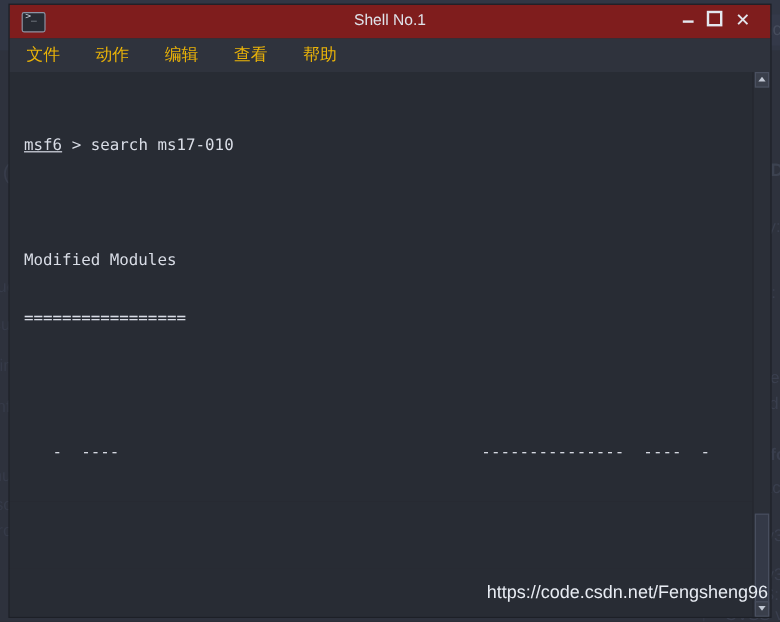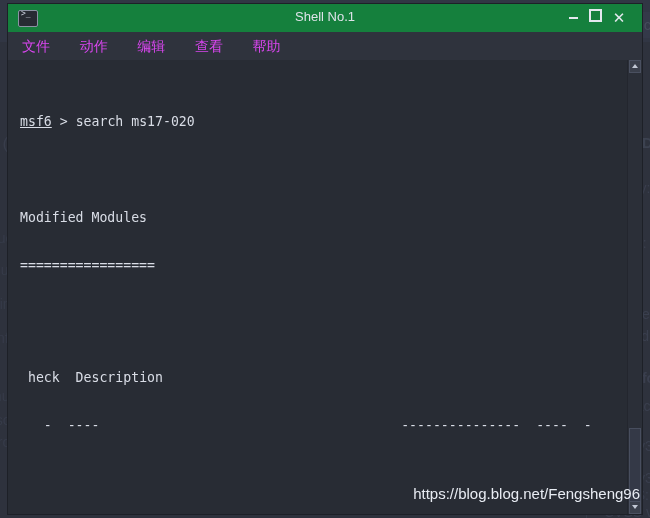--- a/index.html
+++ b/index.html
@@ -45,21 +45,21 @@
   .bg-cvss{position:absolute;font-size:14px;color:#3a3f4e;white-space:nowrap;}
 
   
   #term-window{
     position:absolute;left:8px;top:4px;width:634px;height:510px;
     background:#282c34;
     box-shadow:0 0 0 1px #1d2027;
     overflow:hidden;
   }
   #titlebar{
-    position:relative;height:28px;background:#15803d;
+    position:relative;height:28px;background:#7f1d1d;
   }
   #app-icon{
     position:absolute;left:10px;top:6px;width:18px;height:15px;
     border:1px solid #8b93a3;border-radius:2px;background:#272b33;
   }
   #app-icon:after{
     content:">_";position:absolute;left:2px;top:-2px;
     font-size:8px;color:#c6ccd8;font-family:"DejaVu Sans Mono",monospace;
   }
   #win-title{
@@ -76,21 +76,21 @@
   #btn-close{right:14px;font-size:15px;}
   #btn-min .glyph{display:inline-block;width:9px;border-bottom:2px solid #e4e8ef;position:relative;top:-3px;}
   #btn-max .glyph{display:inline-block;width:9px;height:9px;border:2px solid #e4e8ef;}
 
   #menubar{
     position:relative;height:28px;background:#2f333d;
     padding-left:14px;
   }
   .menu-item{
     display:inline-block;margin-right:20px;line-height:28px;
-    color:#d946ef;font-size:14px;font-family:"DejaVu Sans","Liberation Sans",sans-serif;
+    color:#eab308;font-size:14px;font-family:"DejaVu Sans","Liberation Sans",sans-serif;
     cursor:default;
   }
 
   
   #screen{
     position:absolute;left:0;top:56px;width:620px;height:454px;
     background:transparent;
     color:#d9dde6;
     font-size:13.2px;line-height:16px;
     font-family:"DejaVu Sans Mono","Liberation Mono",monospace;
@@ -196,27 +196,26 @@
     <span class="menu-item">查看</span>
     <span class="menu-item">帮助</span>
   </div>
 
   <div id="screen-bg-upper"></div>
   <div id="screen-bg-lower"></div>
   <div id="screen-bg-prompt"></div>
 
   <div id="screen">
 
-    <div class="line"><span class="u">msf6</span> <span>&gt;</span> <span>search ms17-020</span></div>
+    <div class="line"><span class="u">msf6</span> <span>&gt;</span> <span>search ms17-010</span></div>
     <div class="line"> </div>
     <div class="line">Modified Modules</div>
     <div class="line">=================</div>
     <div class="line"> </div>
 
-    <div class="line"> <span>heck</span>  <span>Description</span></div>
     <div class="line">   <span>-</span>  <span>----</span>                                      <span>---------------</span>  <span>----</span>  <span>-</span></div>
     
     
 
     
     
     
 
     
     
@@ -253,13 +252,13 @@
     <div class="sb-arrow" id="sb-up">
         <span class="tri"></span>
       </div>
     <div id="sb-thumb"></div>
     <div class="sb-arrow" id="sb-down">
         <span class="tri"></span>
       </div>
   </div>
 </div>
 
-<div id="watermark">https://blog.blog.net/Fengsheng96</div>
+<div id="watermark">https://code.csdn.net/Fengsheng96</div>
 
 </body></html>

